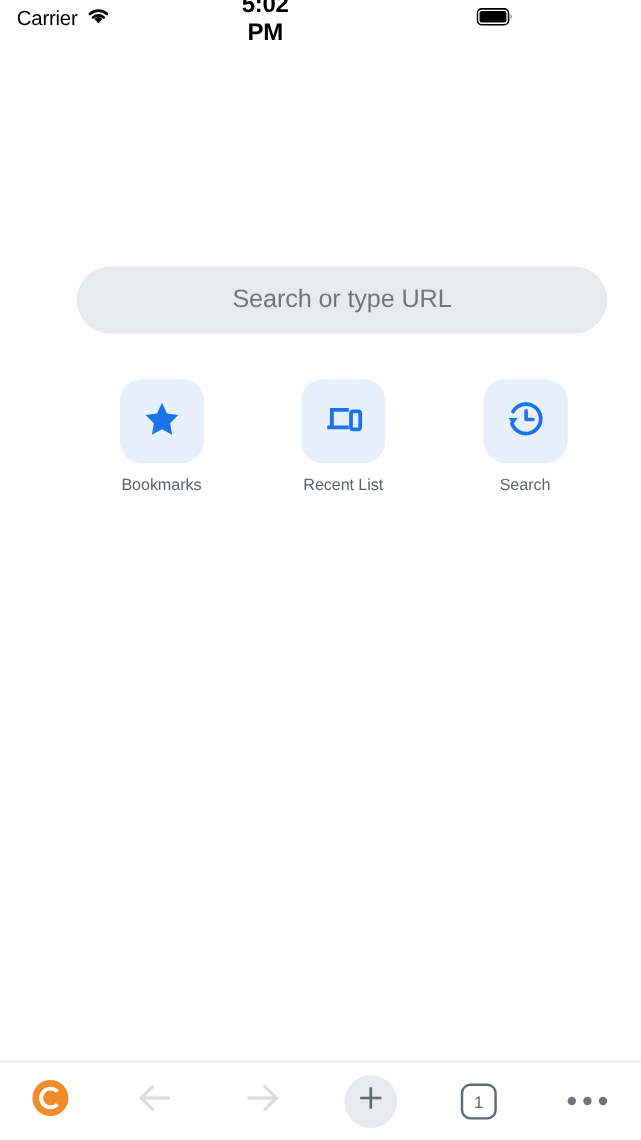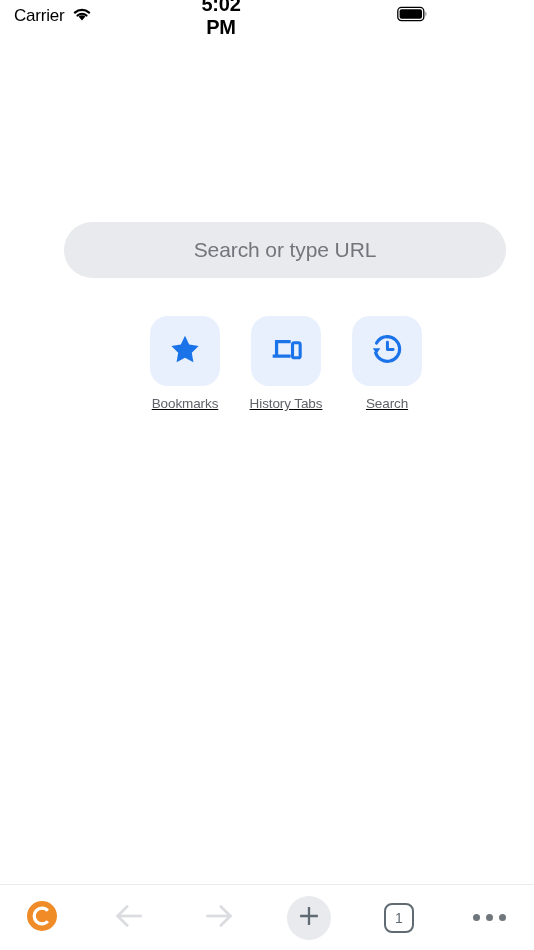--- a/index.html
+++ b/index.html
@@ -85,22 +85,21 @@
     letter-spacing: -0.1px;
   }
 
   
   #shortcuts {
     position: absolute;
     top: 284px;
     left: 66px;
     width: 404px;
     display: flex;
-    justify-content: center;
-    text-decoration: underline;
+    justify-content: space-between;
   }
   .shortcut {
     width: 101px;
     display: flex;
     flex-direction: column;
     align-items: center;
     cursor: pointer;
   }
   .shortcut-tile {
     width: 70px;
@@ -229,21 +228,21 @@
 
     <div class="shortcut">
       <div class="shortcut-tile">
         <span>
           <svg width="34" height="34" viewBox="0 0 24 24">
             <path d="M4.2 5.6 h11.1 v2.3 H6.5 v8.0 h8.8 v2.3 H2.6 v-2.3 h1.6 Z" fill="#1a73e8"></path>
             <rect x="16.6" y="7.6" width="5.4" height="10.6" rx="1.3" fill="none" stroke="#1a73e8" stroke-width="2.2"></rect>
           </svg>
         </span>
       </div>
-      <span class="shortcut-label">History Tabs</span>
+      <span class="shortcut-label">Recent List</span>
     </div>
 
     <div class="shortcut">
       <div class="shortcut-tile">
         <span>
           <svg width="34" height="34" viewBox="0 0 24 24">
             <path d="M12.2 3.3 a8.7 8.7 0 1 1 -8.25 11.4" fill="none" stroke="#1a73e8" stroke-width="2.2" stroke-linecap="round"></path>
             <path d="M12.2 3.3 a8.7 8.7 0 0 0 -7.6 4.5" fill="none" stroke="#1a73e8" stroke-width="2.2" stroke-linecap="round"></path>
             <path d="M2.0 11.5 L7.3 11.5 L4.6 15.3 Z" fill="#1a73e8"></path>
             <path d="M12.3 7.3 v5.1 h4.0" fill="none" stroke="#1a73e8" stroke-width="2.1" stroke-linecap="round" stroke-linejoin="round"></path>

